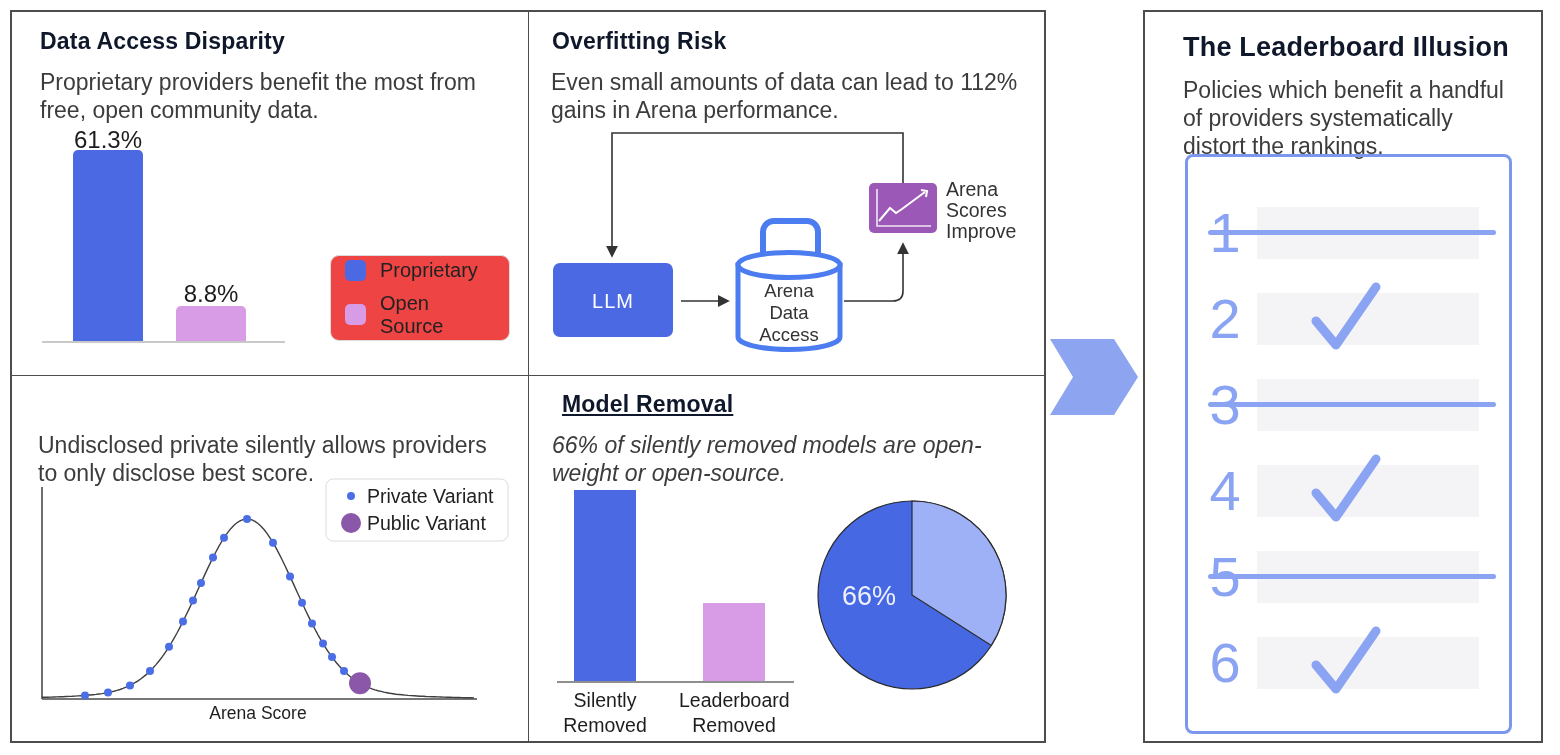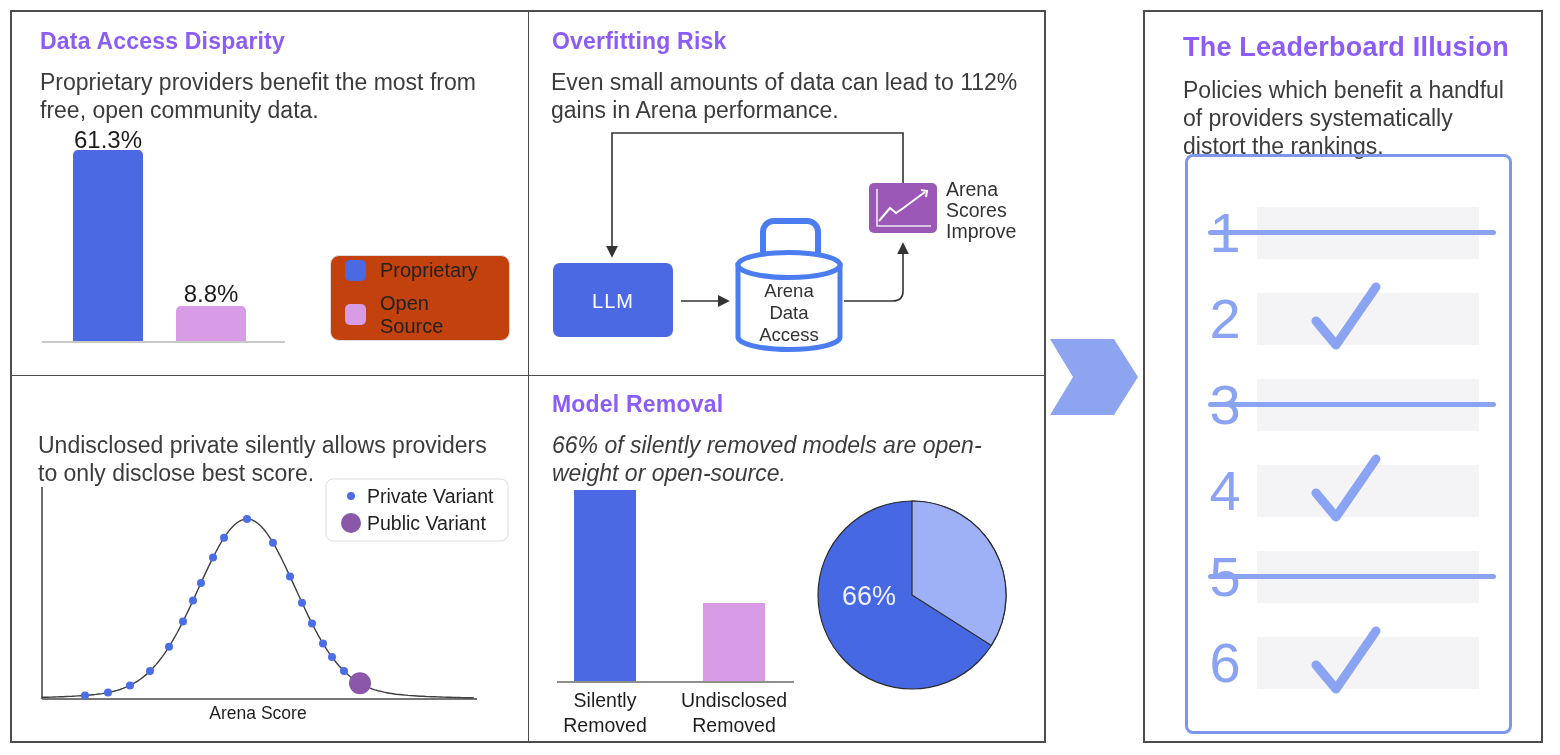--- a/index.html
+++ b/index.html
@@ -9,29 +9,29 @@
 
   
   #grid { position:absolute; left:10px; top:10px; width:1036px; height:733px;
     border:2px solid #4d4d4d; display:grid;
     grid-template-columns:517px 1fr; grid-template-rows:364px 1fr; background:#fff; }
   .quad { position:relative; }
   .q-tl { border-right:1.5px solid #4d4d4d; border-bottom:1.5px solid #4d4d4d; }
   .q-tr { border-bottom:1.5px solid #4d4d4d; }
   .q-bl { border-right:1.5px solid #4d4d4d; }
 
-  .q-title { position:absolute; font-size:23px; font-weight:700; color:#8b5cf6; letter-spacing:.2px; }
+  .q-title { position:absolute; font-size:23px; font-weight:700; color:#0f172a; letter-spacing:.2px; }
   .q-sub   { position:absolute; font-size:23px; line-height:28px; color:#3c3c3c; }
 
   
   .da-bar { position:absolute; width:70px; border-radius:5px 5px 0 0; }
   .da-val { position:absolute; width:70px; text-align:center; font-size:24px; color:#1c1c1c; }
   .da-base { position:absolute; left:30px; top:329px; width:243px; height:1.5px; background:#c9c9c9; }
   .legend-box { position:absolute; left:318px; top:243px; width:180px; height:86px;
-    border:1px solid #dcdcdc; border-radius:9px; background:#c2410c;
+    border:1px solid #dcdcdc; border-radius:9px; background:#ef4444;
     display:flex; flex-direction:column; justify-content:center; gap:10px; padding:10px 14px; }
   .legend-row { display:flex; align-items:center; gap:14px; }
   .legend-swatch { width:21px; height:21px; border-radius:5px; flex:none; }
   .legend-label { font-size:20px; color:#222; }
 
   
   .mr-bar { position:absolute; width:62px; }
   .mr-base { position:absolute; left:28px; top:305px; width:237px; height:2px; background:#8f8f8f; }
   .mr-label { position:absolute; top:312px; width:110px; text-align:center;
     font-size:19.5px; line-height:25px; color:#1e1e1e; }
@@ -151,33 +151,33 @@
       <circle cx="321" cy="27" r="4" fill="#4b6ee6"></circle>
       <text x="337" y="34" font-size="19.5" fill="#222">Private Variant</text>
       <circle cx="321" cy="54" r="10" fill="#8a57a9"></circle>
       <text x="337" y="61" font-size="19.5" fill="#222">Public Variant</text>
 
       <text x="228" y="250" text-anchor="middle" font-size="17.5" fill="#1e1e1e">Arena Score</text>
     </svg>
   </div>
 
   <div class="quad">
-    <h2 class="q-title" style="left:23px; top:15px;">Model Removal</h2>
+    <h2 class="q-title" style="left:33px; top:15px;text-decoration:underline;">Model Removal</h2>
     <p class="q-sub" style="left:23px; top:55px; width:435px;font-style:italic;">66% of silently removed models are open-weight or open-source.</p>
 
     <div class="mr-bar" id="mr-bar-0" style="left: 45px; height: 191px; top: 114px; background: rgb(74, 105, 226);"></div>
     <div class="mr-bar" id="mr-bar-1" style="left: 174px; height: 78px; top: 227px; background: rgb(216, 155, 230);"></div>
     <div class="mr-base"></div>
 
     <div class="mr-label" style="left:21px;">
       <span>Silently</span>
       <span>Removed</span>
     </div>
     <div class="mr-label" style="left:150px;">
-      <span>Undisclosed</span>
+      <span>Leaderboard</span>
       <span>Removed</span>
     </div>
 
     <svg class="abs" style="left:283px; top:119px;" width="202" height="202" viewBox="0 0 202 202">
       <circle cx="100" cy="100" r="94" fill="#4668e3" stroke="#2b2b2b" stroke-width="1.2"></circle>
       <path d="M100,100 L100,6 A94,94 0 0 1 179.4,150.4 Z" fill="#9eb1f6" stroke="#2b2b2b" stroke-width="1.2"></path>
       <text x="57" y="110" text-anchor="middle" font-size="27" fill="#eef1fd">66%</text>
     </svg>
   </div>
 </div>

